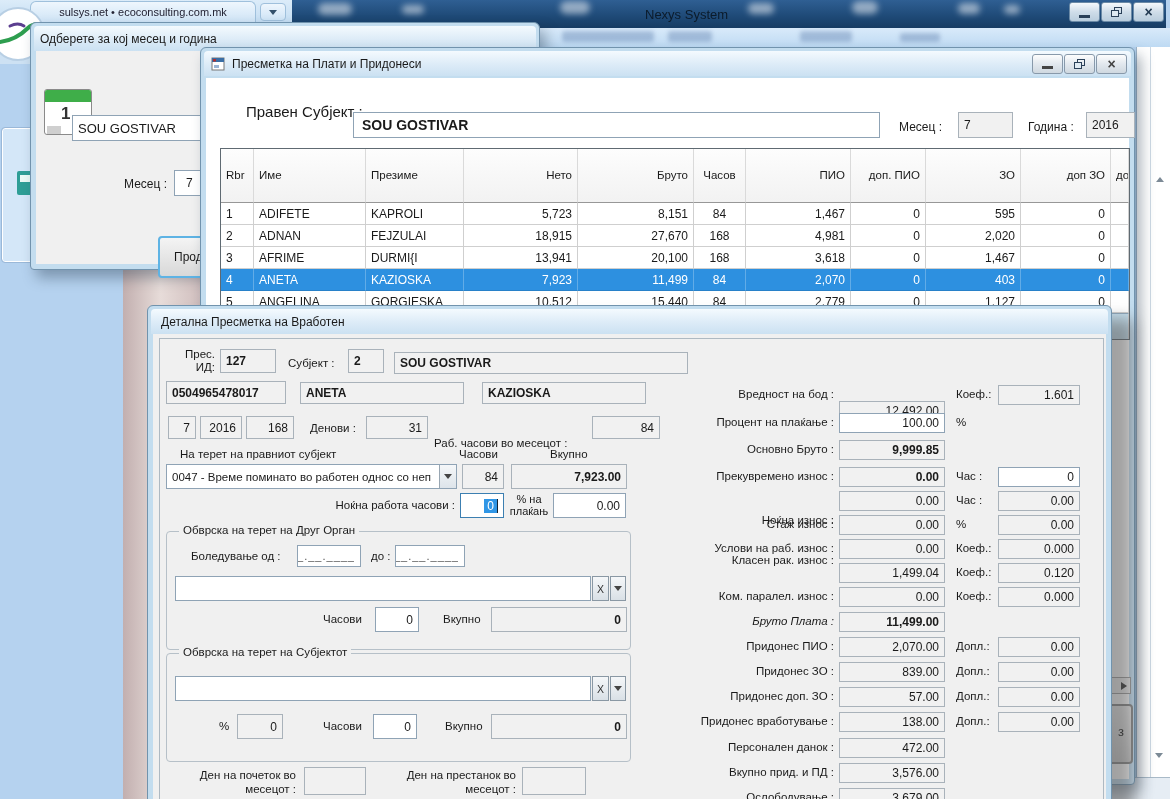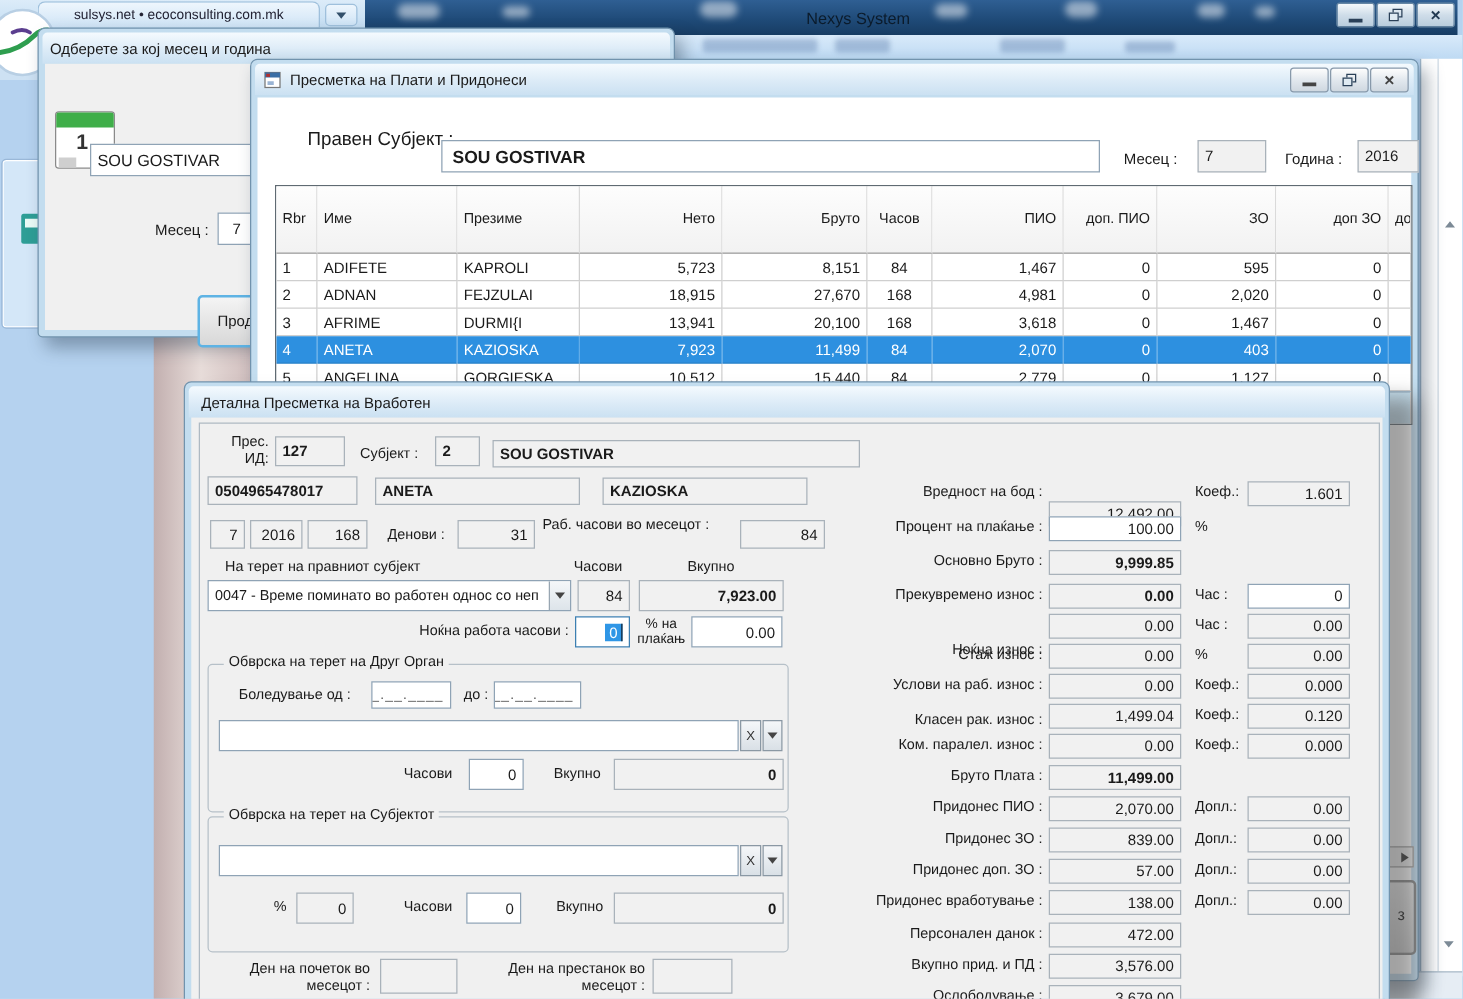--- a/index.html
+++ b/index.html
@@ -335,21 +335,21 @@
       <div class="abs tb ro num" style="left:47px;top:82px;width:42px;height:23px">
           <span>2016</span>
         </div>
       <div class="abs tb ro num" style="left:93px;top:82px;width:48px;height:23px">
           <span>168</span>
         </div>
       <div class="abs lbl" style="left:157px;top:88px">Денови :</div>
       <div class="abs tb ro num" style="left:213px;top:82px;width:62px;height:23px">
           <span>31</span>
         </div>
-      <div class="abs lbl" style="left:281px;top:80px">Раб. часови во месецот :</div>
+      <div class="abs lbl" style="left:281px;top:103px">Раб. часови во месецот :</div>
       <div class="abs tb ro num" style="left:439px;top:82px;width:68px;height:23px">
           <span>84</span>
         </div>
 
       <div class="abs lbl" style="left:27px;top:114px">На терет на правниот субјект</div>
       <div class="abs lbl" style="left:306px;top:114px">Часови</div>
       <div class="abs lbl" style="left:397px;top:114px">Вкупно</div>
 
       <div class="abs combo" style="left:13px;top:130px;width:291px;height:25px">
         <span style="overflow:hidden">0047 - Време поминато во работен однос со неп</span>
@@ -449,29 +449,29 @@
           <div class="abs rf-xlabel" style="top: 160px;">Час :</div>
           <div class="abs tb num rf-xbox ro" style="top: 157px;">0.00</div>
           <div class="abs rf-label" style="top: 184px;">Стаж износ :</div>
           <div class="abs tb num rf-box ro" style="top: 181px;">0.00</div>
           <div class="abs rf-xlabel" style="top: 184px;">%</div>
           <div class="abs tb num rf-xbox ro" style="top: 181px;">0.00</div>
           <div class="abs rf-label" style="top: 208px;">Услови на раб. износ :</div>
           <div class="abs tb num rf-box ro" style="top: 205px;">0.00</div>
           <div class="abs rf-xlabel" style="top: 208px;">Коеф.:</div>
           <div class="abs tb num rf-xbox ro" style="top: 205px;">0.000</div>
-          <div class="abs rf-label" style="top: 236px;">Класен рак. износ :</div>
+          <div class="abs rf-label" style="top: 220px;">Класен рак. износ :</div>
           <div class="abs tb num rf-box ro" style="top: 229px;">1,499.04</div>
           <div class="abs rf-xlabel" style="top: 232px;">Коеф.:</div>
           <div class="abs tb num rf-xbox ro" style="top: 229px;">0.120</div>
           <div class="abs rf-label" style="top: 256px;">Ком. паралел. износ :</div>
           <div class="abs tb num rf-box ro" style="top: 253px;">0.00</div>
           <div class="abs rf-xlabel" style="top: 256px;">Коеф.:</div>
           <div class="abs tb num rf-xbox ro" style="top: 253px;">0.000</div>
-          <div class="abs rf-label" style="top: 281px;">Бруто Плата :</div>
+          <div class="abs rf-label" style="top: 281px; font-style: italic;">Бруто Плата :</div>
           <div class="abs tb num rf-box ro b" style="top: 278px;">11,499.00</div>
           <div class="abs rf-label" style="top: 306px;">Придонес ПИО :</div>
           <div class="abs tb num rf-box ro" style="top: 303px;">2,070.00</div>
           <div class="abs rf-xlabel" style="top: 306px;">Допл.:</div>
           <div class="abs tb num rf-xbox ro" style="top: 303px;">0.00</div>
           <div class="abs rf-label" style="top: 331px;">Придонес ЗО :</div>
           <div class="abs tb num rf-box ro" style="top: 328px;">839.00</div>
           <div class="abs rf-xlabel" style="top: 331px;">Допл.:</div>
           <div class="abs tb num rf-xbox ro" style="top: 328px;">0.00</div>
           <div class="abs rf-label" style="top: 356px;">Придонес доп. ЗО :</div>

